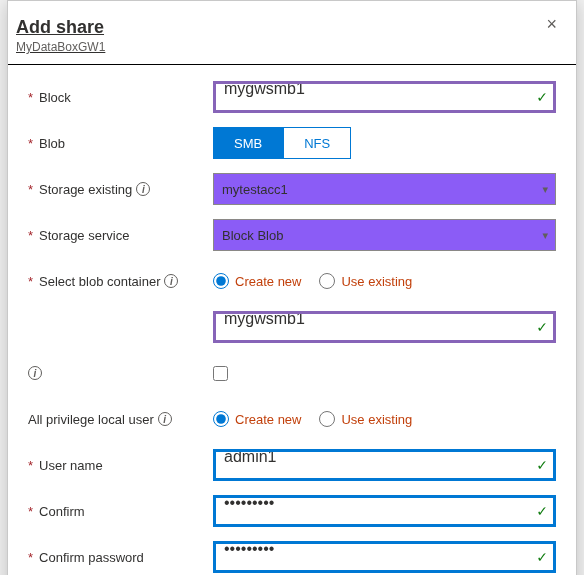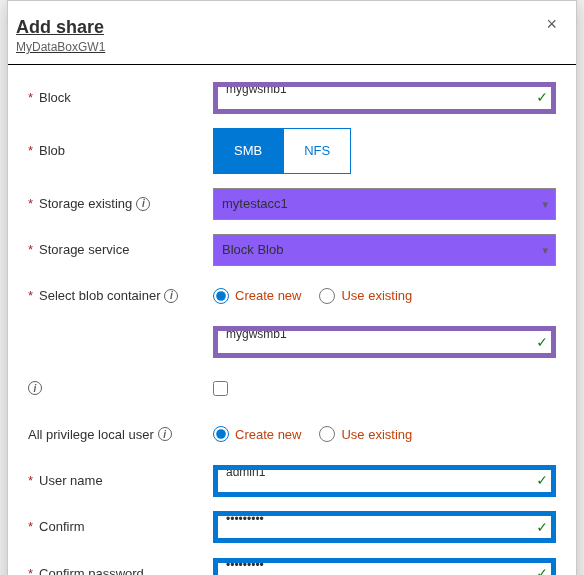--- a/index.html
+++ b/index.html
@@ -83,23 +83,23 @@
       font-style: italic;
       font-weight: bold;
       cursor: default;
     }
     .form-control {
       flex: 1;
     }
     .text-input {
       width: 100%;
       height: 32px;
-      border: 5px solid #0f172a;
+      border: 3px solid #0f172a;
       padding: 0 28px 17px 8px;
-      font-size: 12px;
+      font-size: 16px;
       color: #323130;
       outline: none;
       position: relative;
     }
     .input-wrapper {
       position: relative;
       width: 100%;
     }
     .input-check {
       position: absolute;
@@ -138,21 +138,21 @@
       transform: translateY(-50%);
       pointer-events: none;
       color: #605e5c;
       font-size: 11px;
     }
     .type-toggle {
       display: flex;
       gap: 0;
     }
     .type-btn {
-      height: 46px;
+      height: 32px;
       padding: 0 20px;
       border: 1.5px solid #0078d4;
       font-size: 13px;
       cursor: pointer;
       font-weight: 500;
     }
     .type-btn-active {
       background: #0078d4;
       color: #fff;
     }

